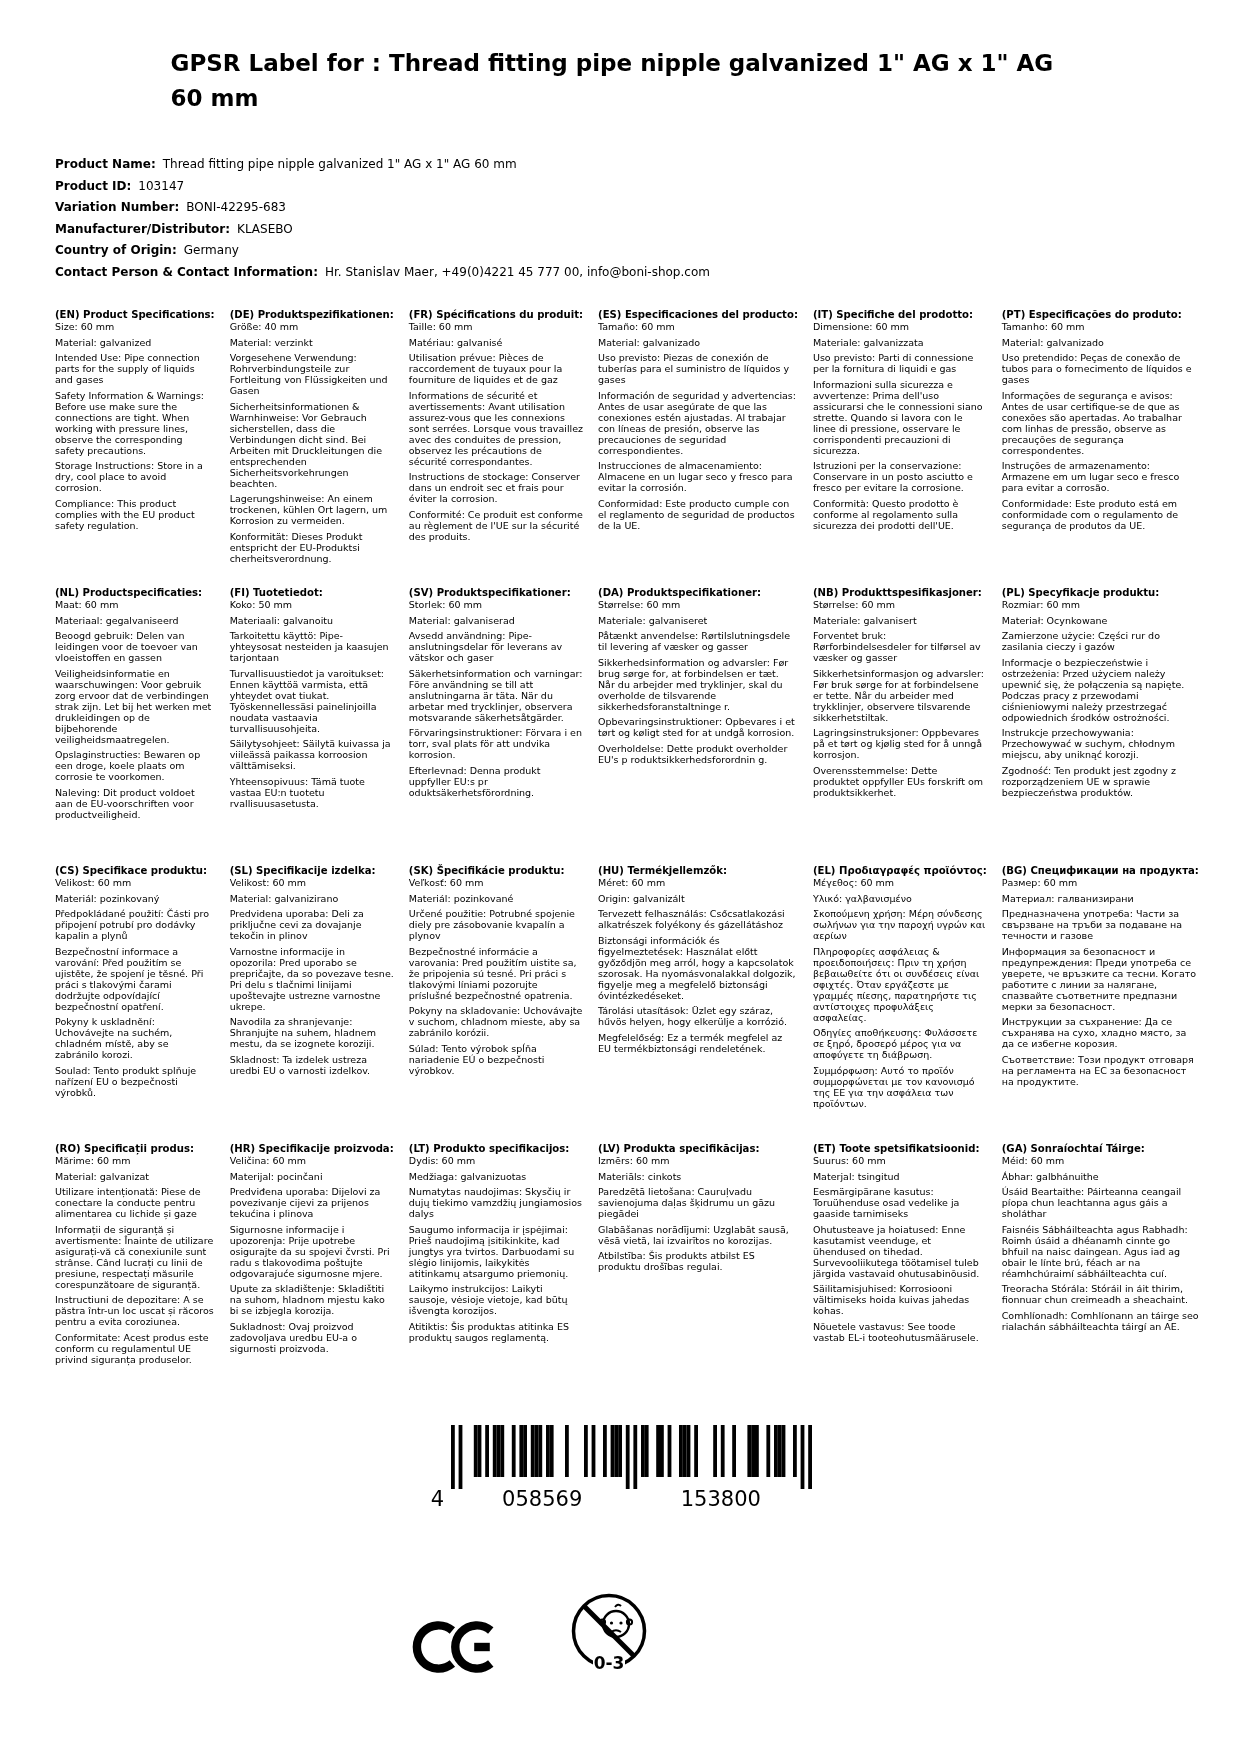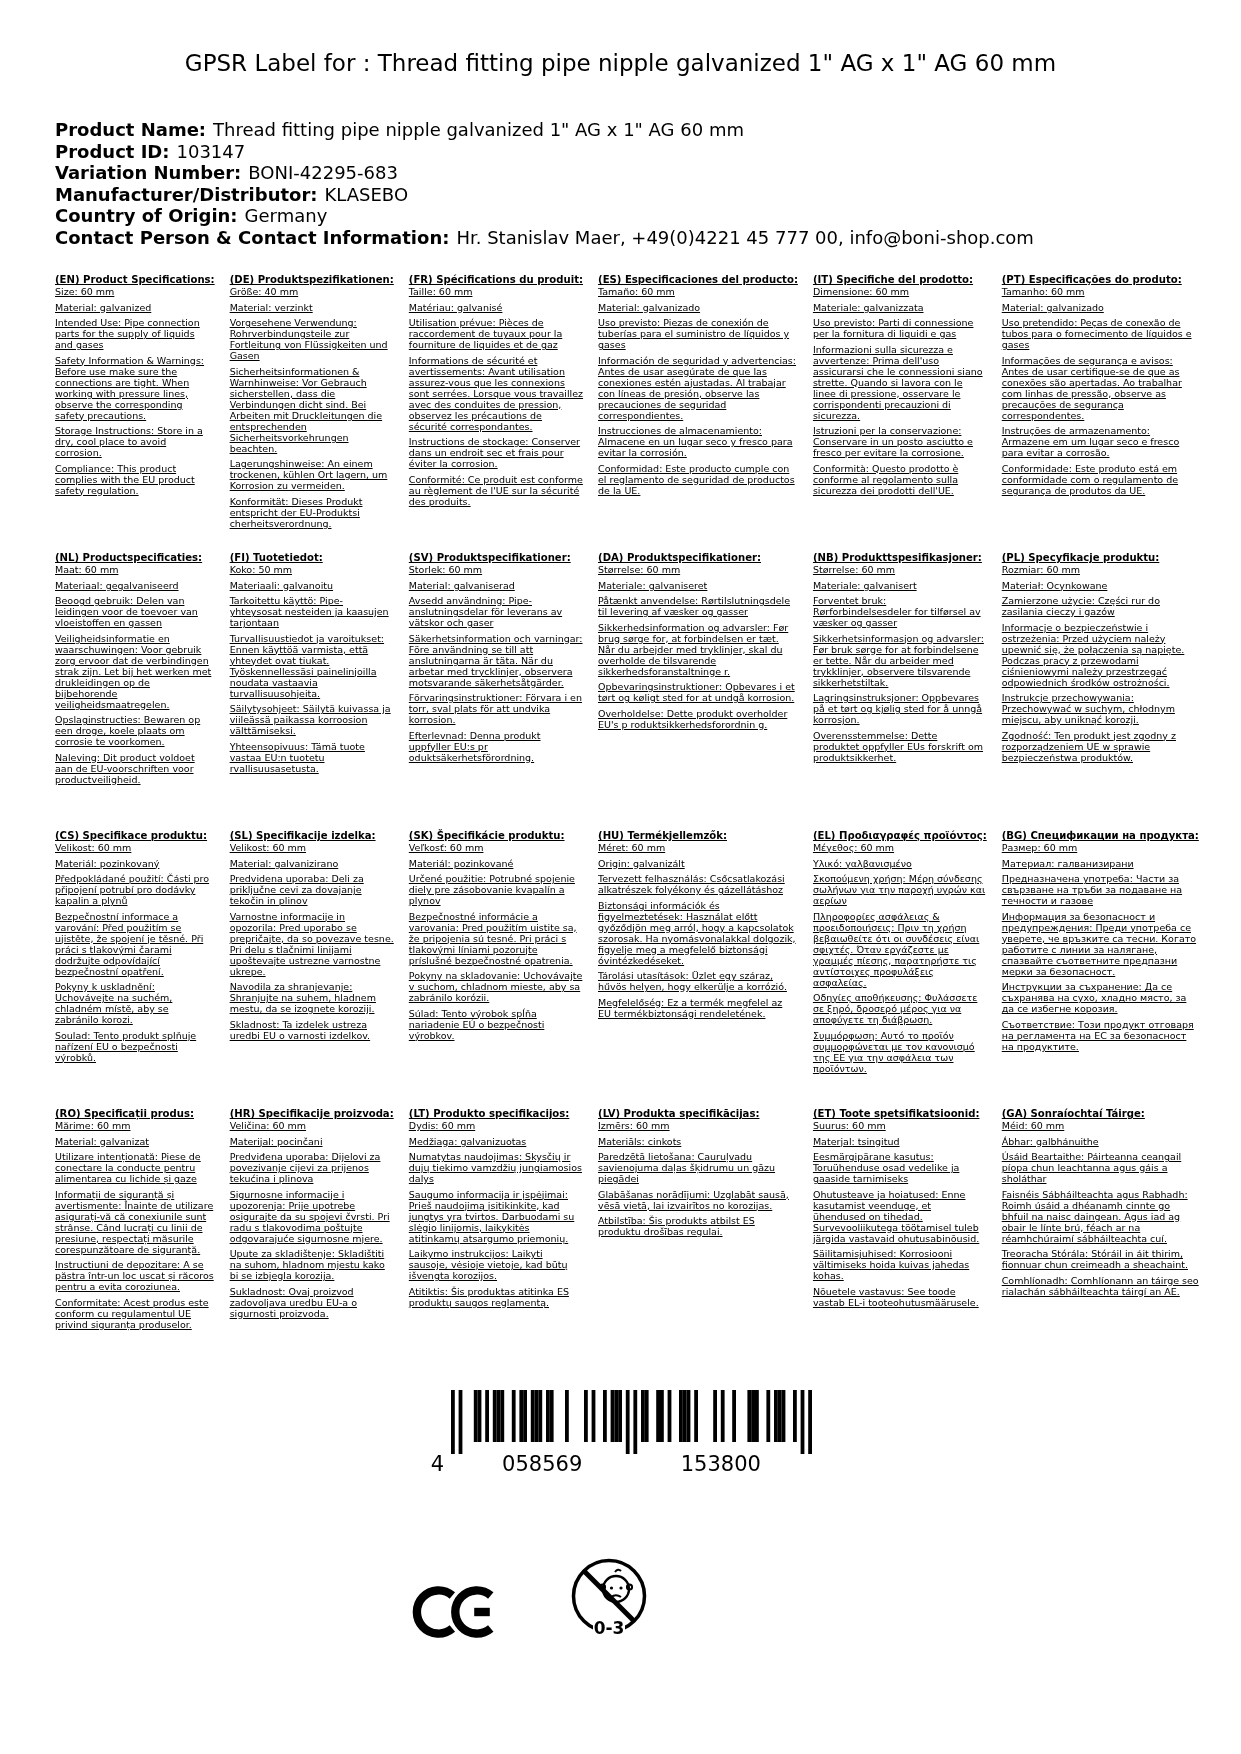--- a/index.html
+++ b/index.html
@@ -3,34 +3,34 @@
 <meta charset="utf-8">
 <style>
   html,body { margin:0; padding:0; }
   body {
     width:1241px; height:1754px; background:#ffffff; color:#000;
     font-family:"DejaVu Sans","Liberation Sans",sans-serif;
     overflow:hidden; position:relative;
   }
   .page { padding:46px 55px 0 55px; }
   .title {
-    font-size:23px; font-weight:normal; text-align:center;
+    font-size:23px; font-weight:bold; 
     margin:0 auto; max-width:900px; line-height:35px;
   }
-  .info { margin-top:38px; font-size:18px; line-height:21.5px; }
+  .info { margin-top:38px; font-size:12px; line-height:21.5px; }
   .info-row .lbl { font-weight:bold; }
   .info-row .val { margin-left:7px; }
   .grid {
     margin-top:26px;
     display:grid;
     grid-template-columns:repeat(6, 1fr);
     column-gap:15px;
     grid-auto-rows:278px;
   }
-  .block { font-size:9.5px; line-height:11px;text-decoration:underline; }
+  .block { font-size:9.5px; line-height:11px; }
   .block h2 {
     font-size:10.1px; line-height:12px; font-weight:bold;
     margin:0; white-space:nowrap; overflow:visible;
   }
   .block .paras p { margin:0; }
   .block .paras p + p { margin-top:4.5px; }
   .bottom { margin-top:4px; }
   .barcode { width:391px; margin:0 auto; }
   .symbols {
     display:flex; align-items:flex-end; gap:66px;

